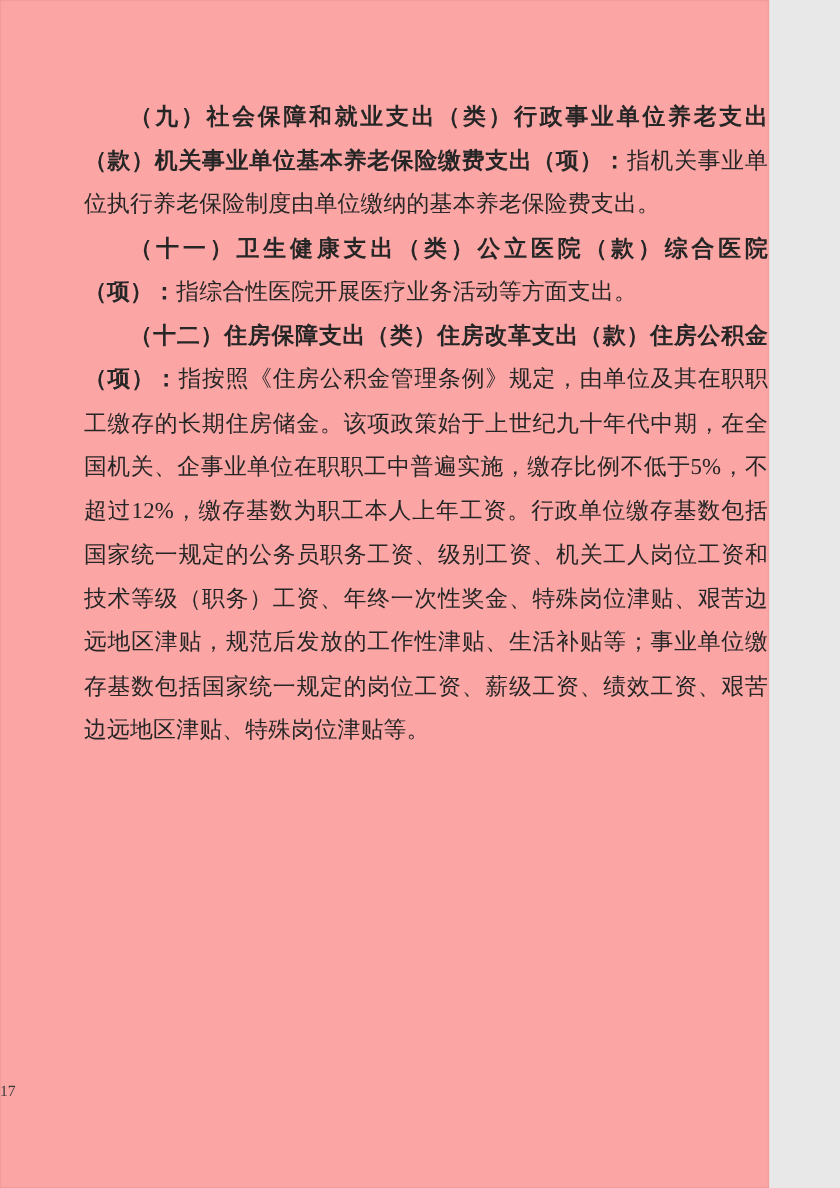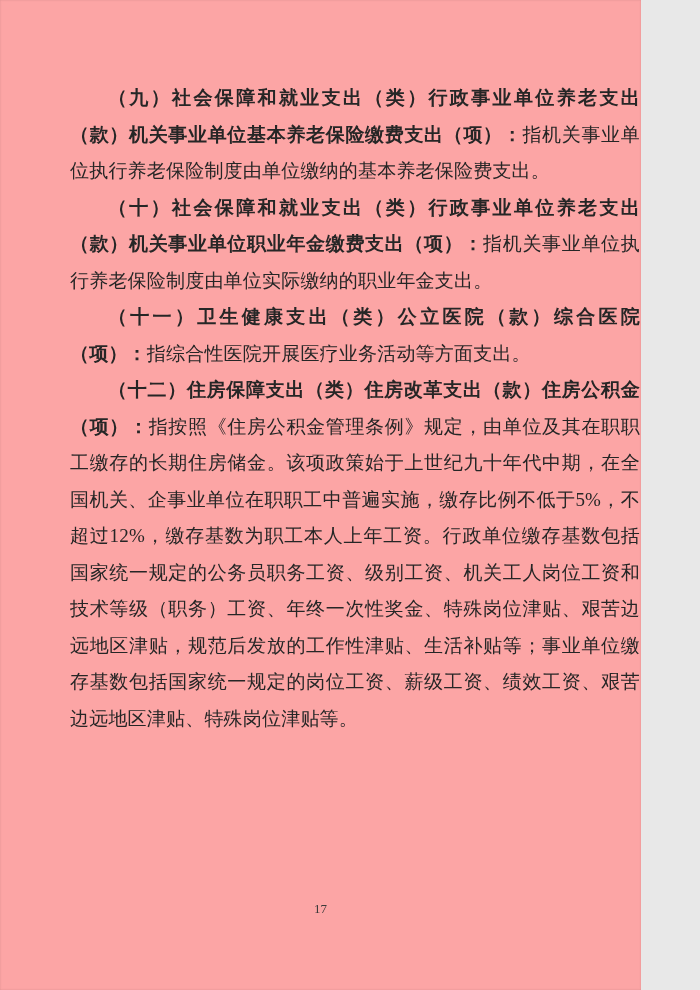--- a/index.html
+++ b/index.html
@@ -36,30 +36,29 @@
     font-weight: bold;
   }
   .para-body {
     font-weight: normal;
   }
   .page-number {
     position: absolute;
     left: 0;
     right: 0;
     top: 901px;
-    text-align: center;
+    text-align: left;
     font-size: 13px;
     color: #3a3a3a;
     font-family: "Liberation Serif", "DejaVu Serif", serif;
   }
 </style>
 </head>
 <body>
 
 <div class="page">
   <div class="content" id="content">
       <p class="para"><span class="para-title">（九）社会保障和就业支出（类）行政事业单位养老支出（款）机关事业单位基本养老保险缴费支出（项）：</span><span class="para-body">指机关事业单位执行养老保险制度由单位缴纳的基本养老保险费支出。</span></p>
-      <p class="para"><span class="para-title">（十）社会保障和就业支出（类）行政事业单位养老支出（款）机关事业单位职业年金缴费支出（项）：</span><span class="para-body">指机关事业单位执行养老保险制度由单位实际缴纳的职业年金支出。</span></p>
       <p class="para"><span class="para-title">（十一）卫生健康支出（类）公立医院（款）综合医院（项）：</span><span class="para-body">指综合性医院开展医疗业务活动等方面支出。</span></p>
       <p class="para"><span class="para-title">（十二）住房保障支出（类）住房改革支出（款）住房公积金（项）：</span><span class="para-body">指按照《住房公积金管理条例》规定，由单位及其在职职工缴存的长期住房储金。该项政策始于上世纪九十年代中期，在全国机关、企事业单位在职职工中普遍实施，缴存比例不低于5%，不超过12%，缴存基数为职工本人上年工资。行政单位缴存基数包括国家统一规定的公务员职务工资、级别工资、机关工人岗位工资和技术等级（职务）工资、年终一次性奖金、特殊岗位津贴、艰苦边远地区津贴，规范后发放的工作性津贴、生活补贴等；事业单位缴存基数包括国家统一规定的岗位工资、薪级工资、绩效工资、艰苦边远地区津贴、特殊岗位津贴等。</span></p>
     </div>
   <div class="page-number">17</div>
 </div>
 
 </body></html>

